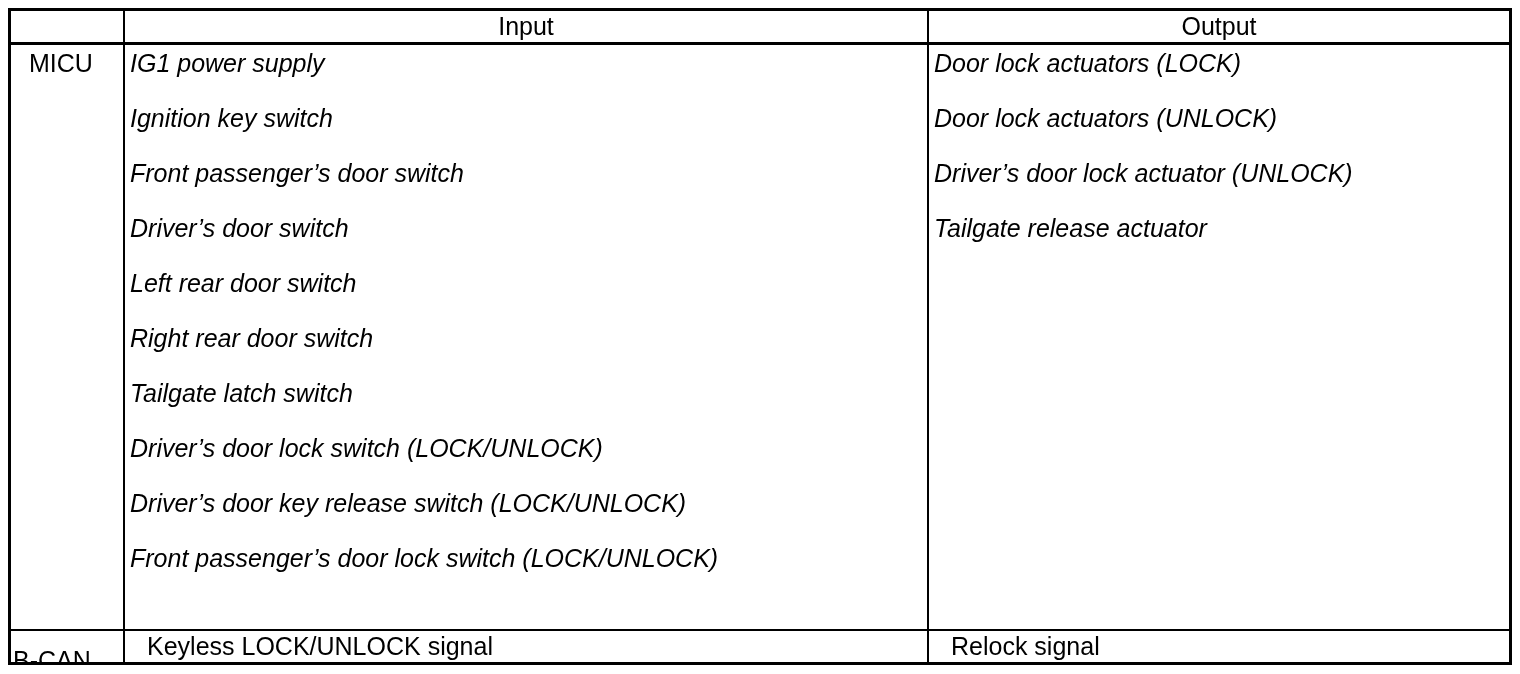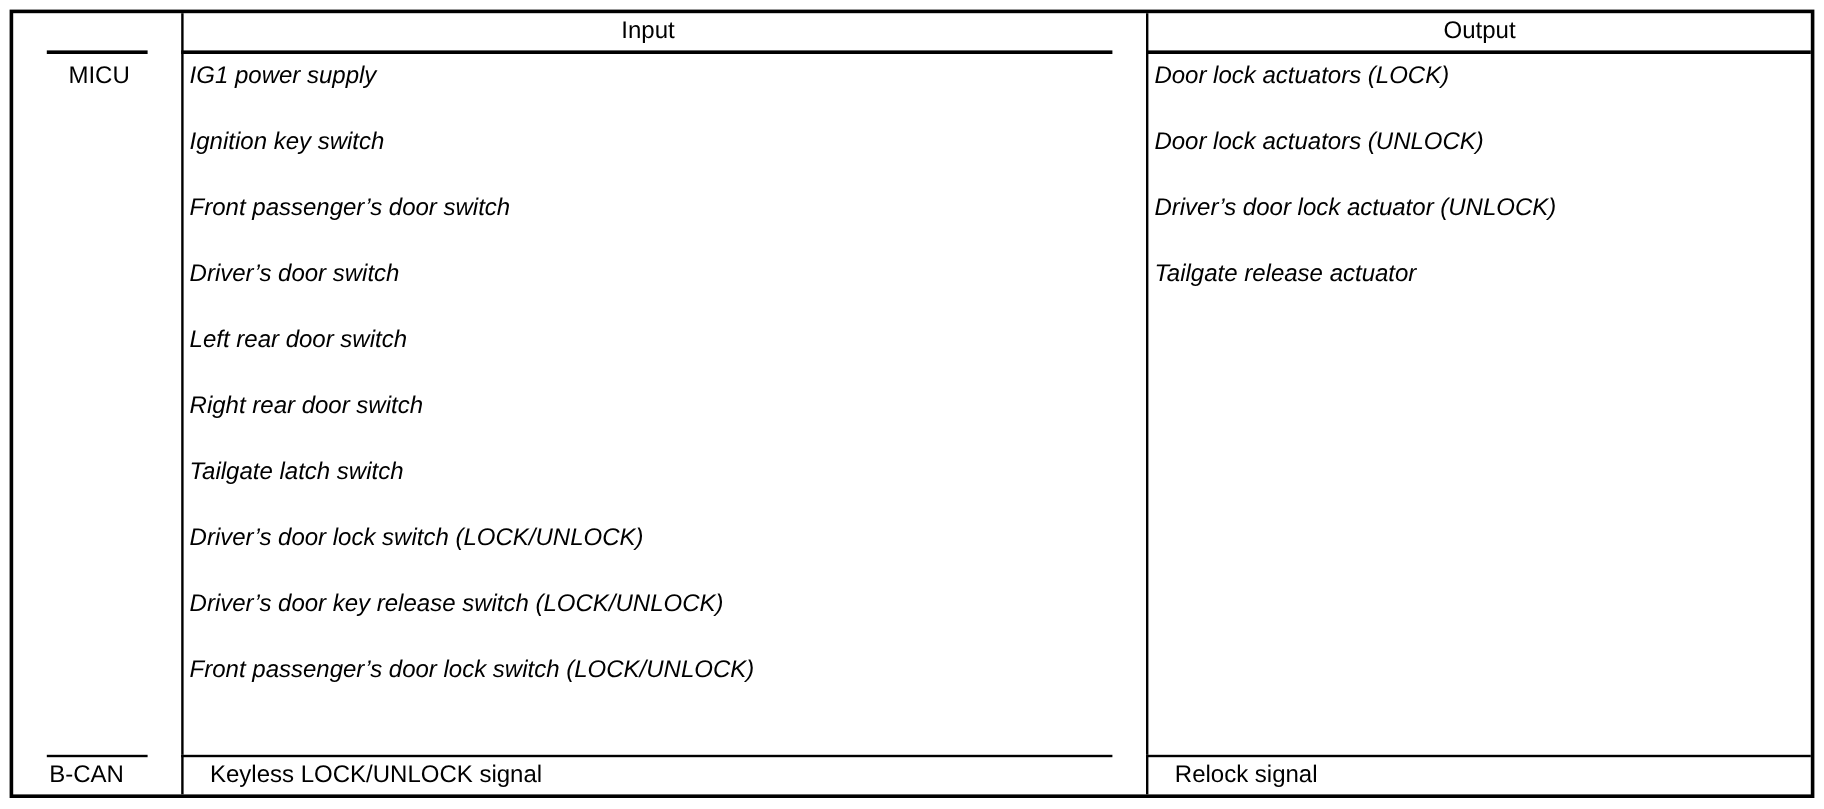--- a/index.html
+++ b/index.html
@@ -14,24 +14,23 @@
     position: absolute;
     left: 8px; top: 8px;
     width: 1504px; height: 657px;
     border: 3px solid #000000;
     display: grid;
     grid-template-columns: 112px 804px 1fr;
     grid-template-rows: 34px 1fr 33px;
     background: #ffffff;
   }
   .cell {
-    font-size: 20px;
+    font-size: 25px;
     color: #000000;
     overflow: hidden;
-    margin-left: 28px;
   }
   
   .hdr {
     border-bottom: 3px solid #000000;
     text-align: center;
     line-height: 31px;
   }
   .vline { border-left: 2px solid #000000; }
   
   .src-cell {
@@ -48,21 +47,21 @@
     white-space: nowrap;
   }
   
   .brow { border-top: 2px solid #000000; }
   .brow.single {
     padding: 0 0 0 22px;
     line-height: 30px;
     white-space: nowrap;
   }
   .brow.srcline {
-    padding: 0 2px;
+    padding: 14px 2px;
     line-height: 30px;
     white-space: nowrap;
   }
 </style>
 </head>
 <body>
 
 <div class="io-table">
 
   <div class="cell hdr"></div>

